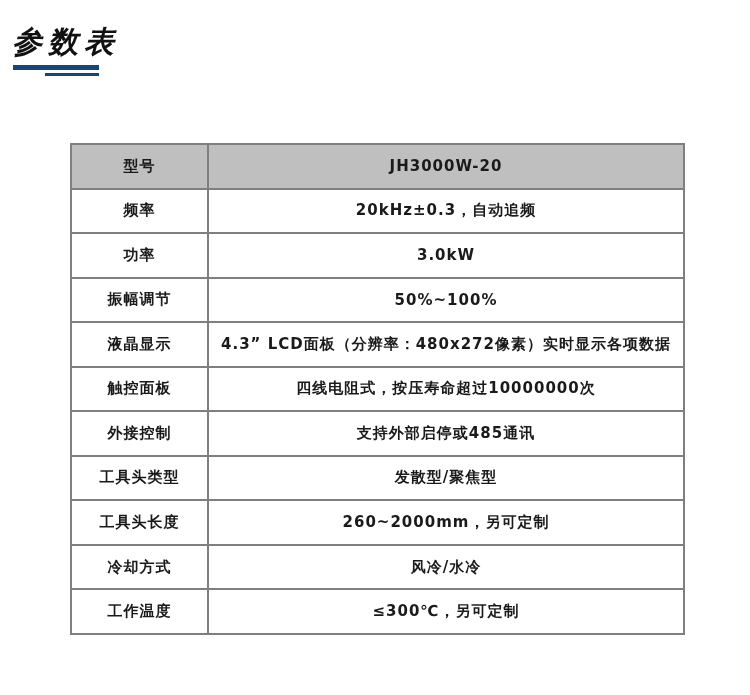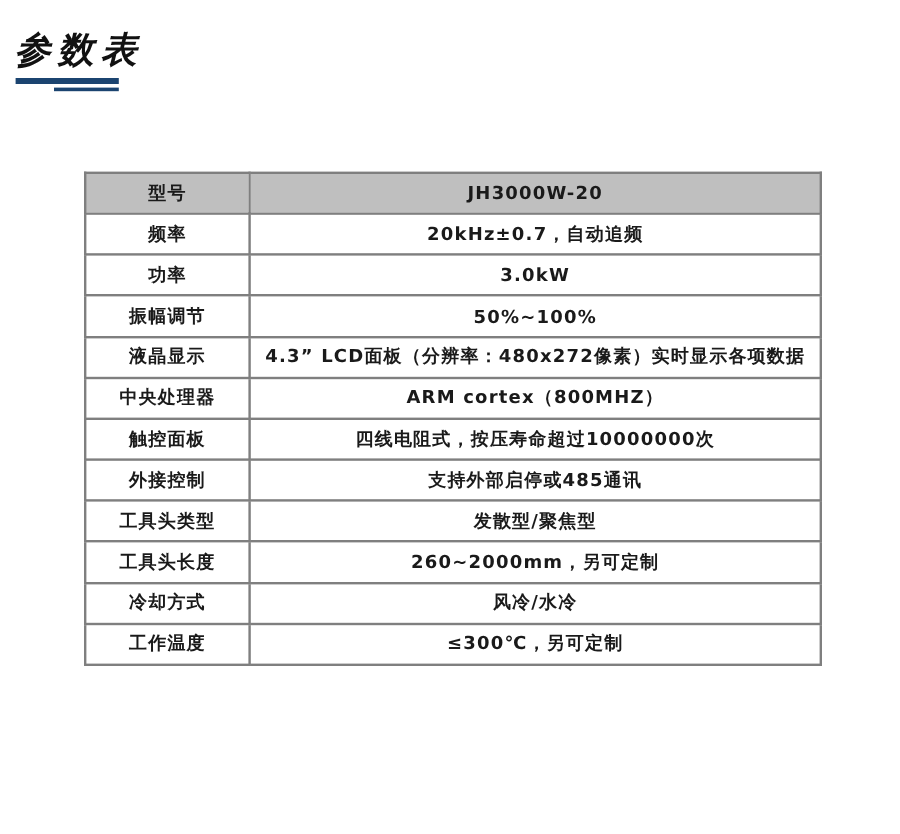--- a/index.html
+++ b/index.html
@@ -31,21 +31,21 @@
   }
   .title-underline-accent {
     position: absolute;
     left: 45px; top: 73px;
     width: 54px; height: 3px;
     background: #1b4470;
   }
   table.spec-table {
     position: absolute;
     left: 70px; top: 143px;
-    width: 613px; height: 412px;
+    width: 613px; height: 492px;
     border-collapse: collapse;
     table-layout: fixed;
   }
   .spec-table td {
     border: 2px solid #7f7f7f;
     text-align: center;
     vertical-align: middle;
     font-size: 15px;
     font-weight: bold;
     color: #1a1a1a;
@@ -70,37 +70,33 @@
       <col class="c-label">
       <col class="c-value">
     </colgroup>
   <tbody>
     <tr class="model-row">
       <td>型号</td>
       <td>JH3000W-20</td>
     </tr>
     <tr>
       <td>频率</td>
-      <td>20kHz±0.7，自动追频</td>
+      <td>20kHz±0.3，自动追频</td>
     </tr>
     <tr>
       <td>功率</td>
       <td>3.0kW</td>
     </tr>
     <tr>
       <td>振幅调节</td>
       <td>50%~100%</td>
     </tr>
     <tr>
       <td>液晶显示</td>
       <td>4.3” LCD面板（分辨率：480x272像素）实时显示各项数据</td>
-    </tr>
-    <tr>
-      <td>中央处理器</td>
-      <td>ARM cortex（800MHZ）</td>
     </tr>
     <tr>
       <td>触控面板</td>
       <td>四线电阻式，按压寿命超过10000000次</td>
     </tr>
     <tr>
       <td>外接控制</td>
       <td>支持外部启停或485通讯</td>
     </tr>
     <tr>

